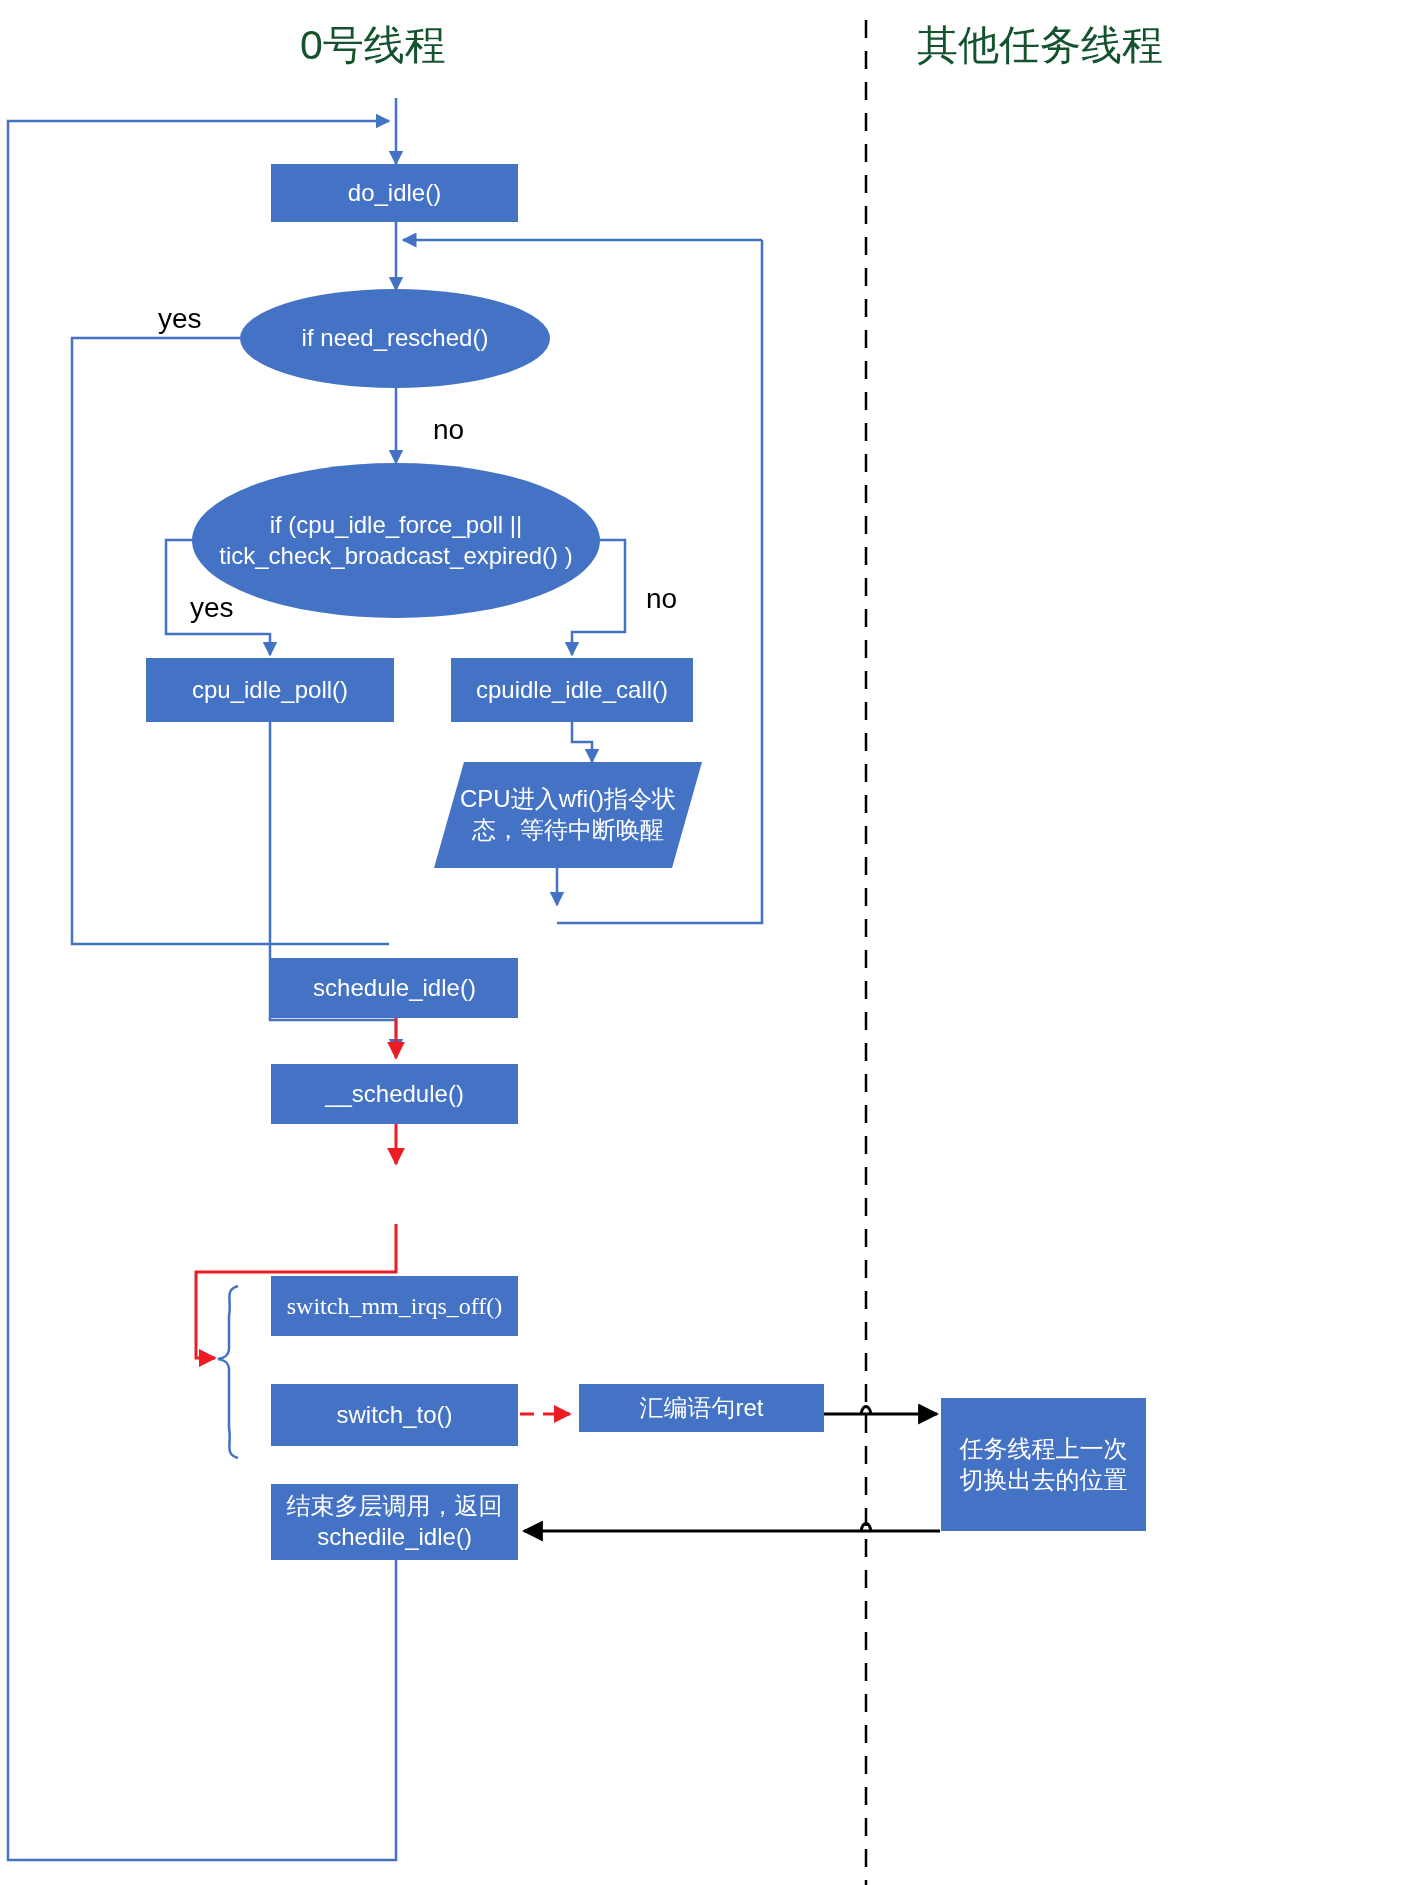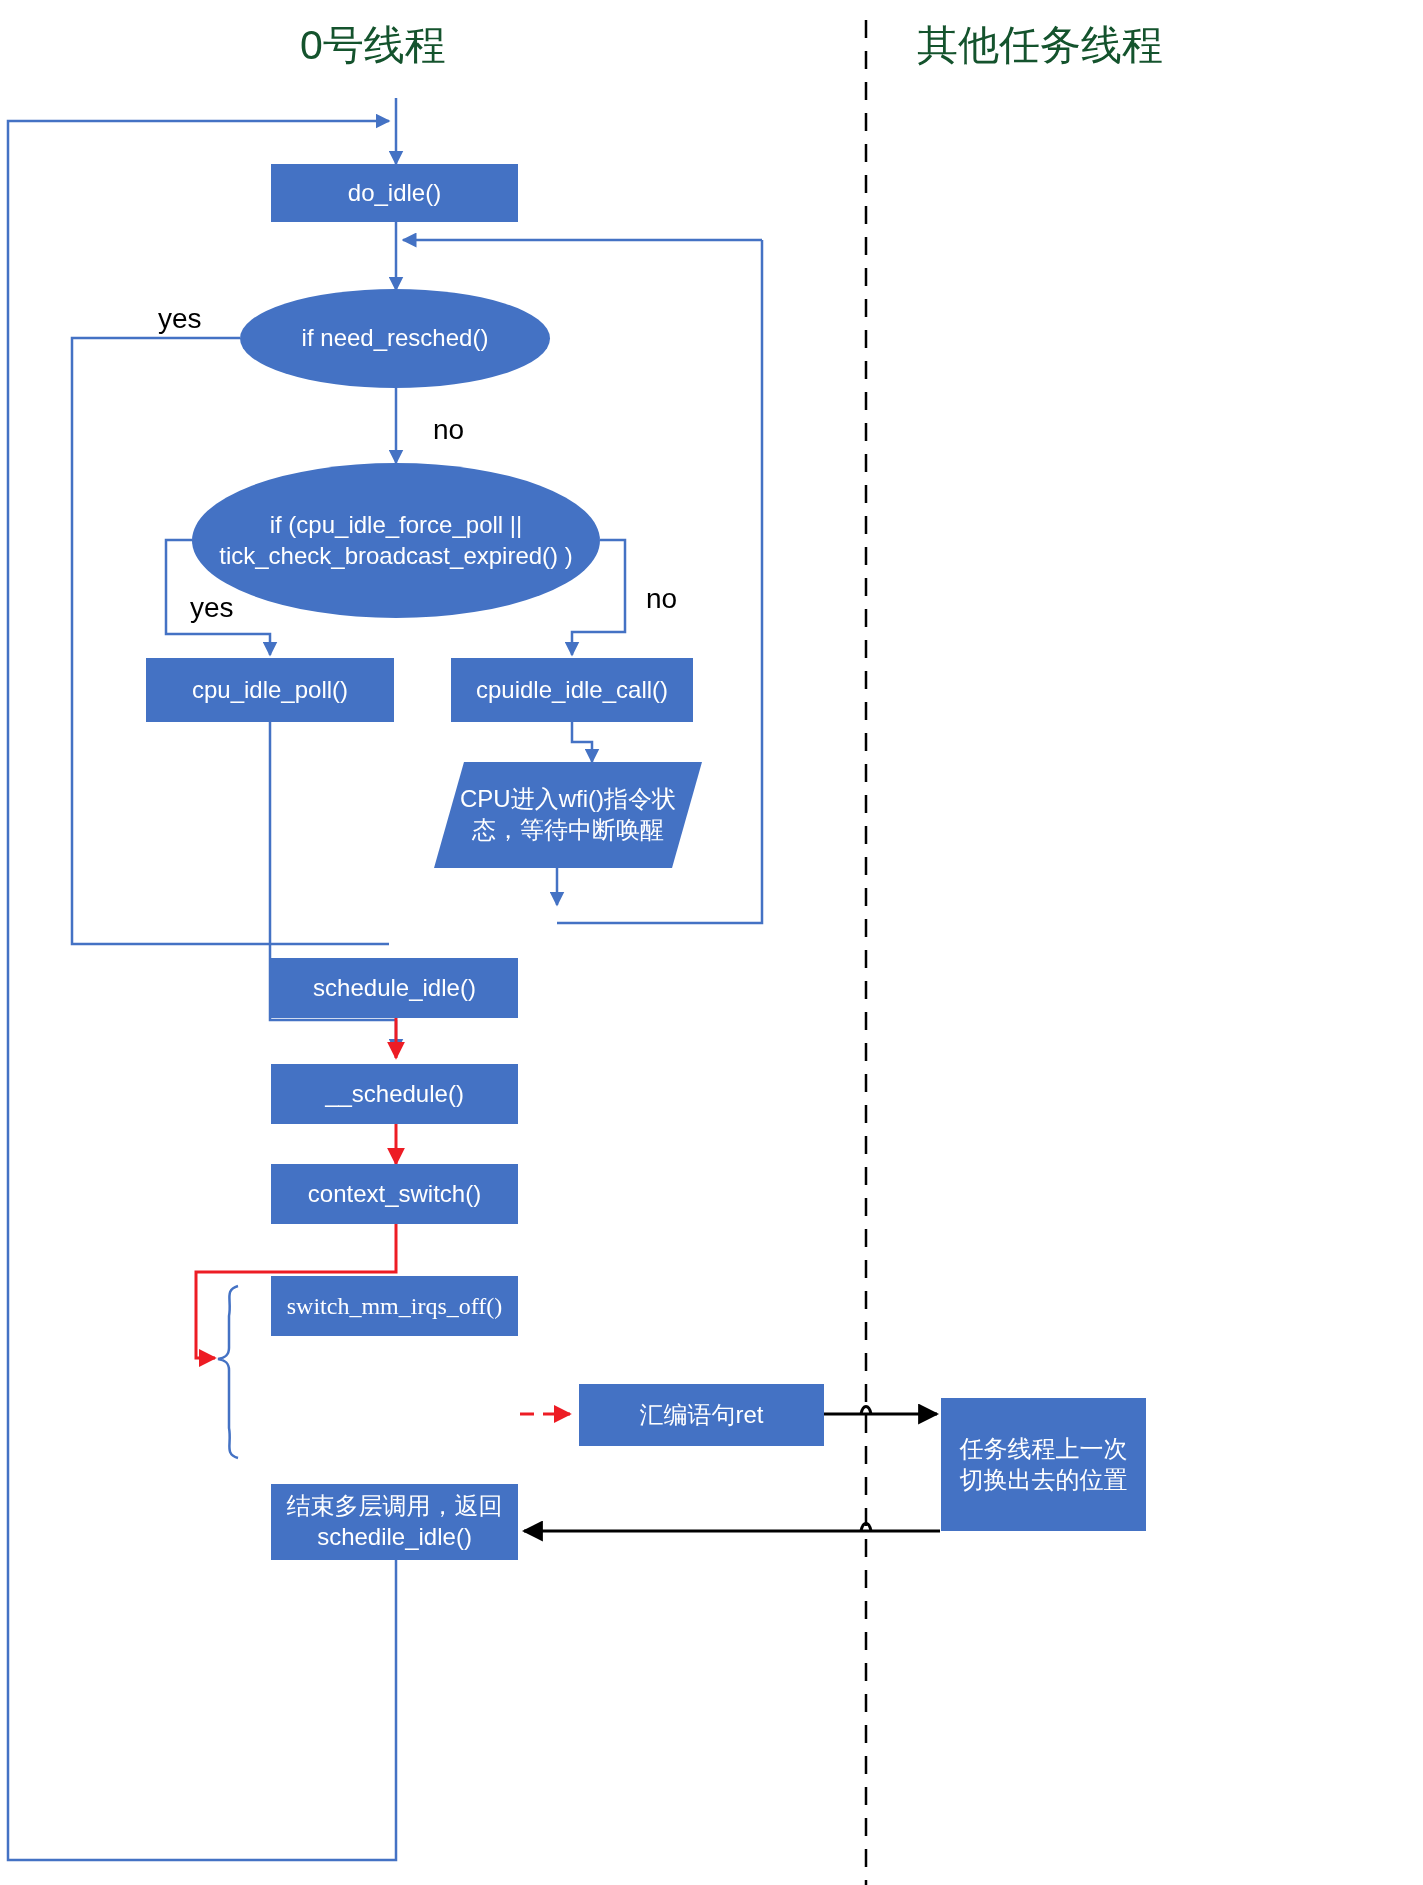--- a/index.html
+++ b/index.html
@@ -179,30 +179,30 @@
   </div>
 
   <div class="node proc" style="left:271px; top:958px; width:247px; height:60px;">
     <span>schedule_idle()</span>
   </div>
 
   <div class="node proc" style="left:271px; top:1064px; width:247px; height:60px;">
     <span>__schedule()</span>
   </div>
 
-  <div class="node proc" style="left:271px; top:1164px; width:247px; height:60px;">
-    <span>context_switch()</span>
-  </div>
 
   <div class="node proc" style="left:271px; top:1276px; width:247px; height:60px;font-family:Liberation Serif, serif;">
     <span>switch_mm_irqs_off()</span>
   </div>
 
-
-  <div class="node proc" style="left:579px; top:1384px; width:245px; height:62px;text-align:right;">
+  <div class="node proc" style="left:271px; top:1384px; width:247px; height:62px;">
+    <span>switch_to()</span>
+  </div>
+
+  <div class="node proc" style="left:579px; top:1384px; width:245px; height:48px;text-align:right;">
     <span>汇编语句ret</span>
   </div>
 
   <div class="node proc" style="left:941px; top:1398px; width:205px; height:133px; flex-direction:column;">
     <span>任务线程上一次</span>
     <span>切换出去的位置</span>
   </div>
 
   <div class="node proc" style="left:271px; top:1484px; width:247px; height:76px; flex-direction:column;">
     <span>结束多层调用，返回</span>

